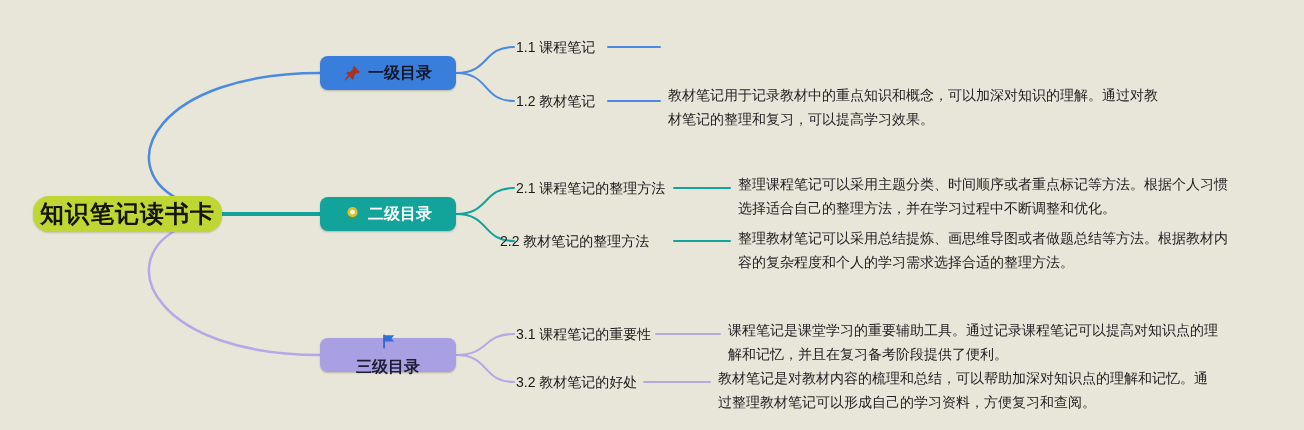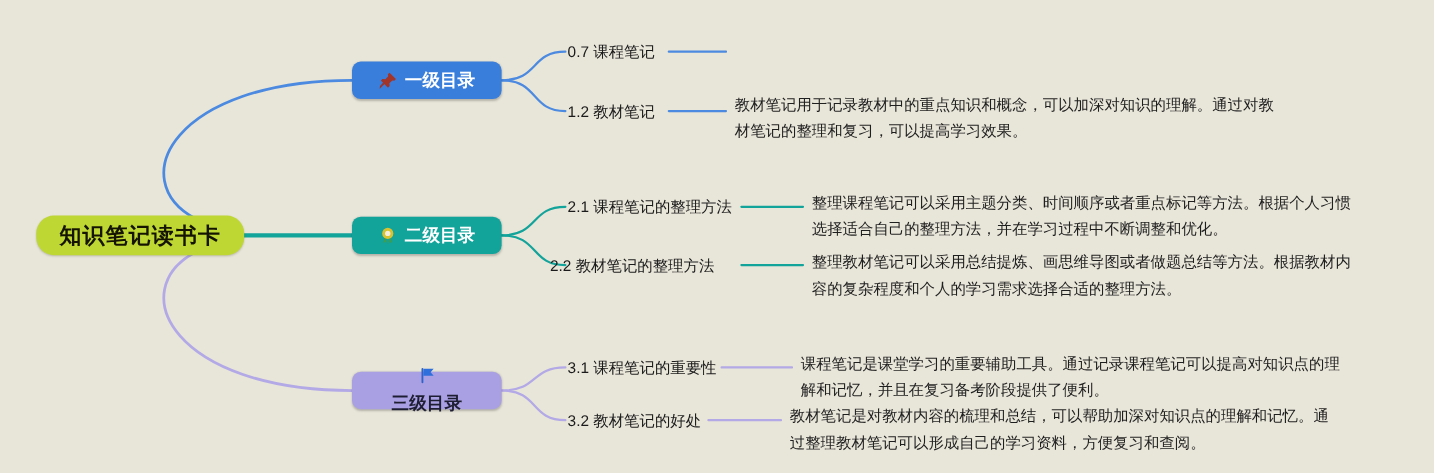--- a/index.html
+++ b/index.html
@@ -18,21 +18,21 @@
     position: absolute;
     display: flex;
     align-items: center;
     justify-content: center;
     z-index: 2;
   }
   .root-node {
     left: 33px; top: 196px;
     width: 189px; height: 36px;
     border-radius: 16px;
-    font-size: 20px;
+    font-size: 24px;
     font-weight: 700;
     letter-spacing: 1px;
     box-shadow: 0 1px 2px rgba(0,0,0,0.18);
   }
   .branch-node {
     width: 136px; height: 34px;
     border-radius: 8px;
     font-size: 16px;
     font-weight: 700;
     gap: 7px;
@@ -81,21 +81,21 @@
     <path d="M 608 47 H 660" fill="none" stroke-width="2" stroke-linecap="round" stroke="#4b8ae0"></path>
     <path d="M 608 101 H 660" fill="none" stroke-width="2" stroke-linecap="round" stroke="#4b8ae0"></path>
     <path d="M 674 188 H 730" fill="none" stroke-width="2" stroke-linecap="round" stroke="#12a39a"></path>
     <path d="M 674 241 H 730" fill="none" stroke-width="2" stroke-linecap="round" stroke="#12a39a"></path>
     <path d="M 656 334 H 720" fill="none" stroke-width="2" stroke-linecap="round" stroke="#b2a9e6"></path>
     <path d="M 644 382 H 710" fill="none" stroke-width="2" stroke-linecap="round" stroke="#b2a9e6"></path>
   </svg>
 
   <div class="node root-node" style="background-color: rgb(191, 215, 51); color: rgb(20, 20, 0);">知识笔记读书卡</div>
 
-  <div class="node branch-node branch-1" style="background-color: rgb(58, 126, 219); color: #ffffff;">
+  <div class="node branch-node branch-1" style="background-color: rgb(58, 126, 219); color: #0f172a;">
     <span class="icon">
       <svg viewBox="0 0 16 16">
         <path d="M9.5 1 L15 6.5 L13.6 7.9 L11.9 7.6 L9.4 10.1 L9.6 12.5 L8.2 13.9 L2.1 7.8 L3.5 6.4 L5.9 6.6 L8.4 4.1 L8.1 2.4 Z" fill="#a23428"></path>
         <path d="M5.2 10.8 L1 15 L1.4 12.4 L4 9.6 Z" fill="#a23428"></path>
       </svg>
     </span>
     <span>一级目录</span>
   </div>
 
   <div class="node branch-node branch-2" style="background-color: rgb(18, 163, 154); color: rgb(255, 255, 255);">
@@ -113,21 +113,21 @@
   <div class="node branch-node branch-3" style="background-color: rgb(169, 160, 227); color: rgb(30, 30, 50);">
     <span class="icon">
       <svg viewBox="0 0 16 16">
         <rect x="3" y="1.5" width="1.6" height="13" rx="0.8" fill="#2f62c9"></rect>
         <path d="M4.6 2.2 H 13.4 L 10.8 5.1 L 13.4 8 H 4.6 Z" fill="#2f6fdb"></path>
       </svg>
     </span>
     <span>三级目录</span>
   </div>
 
-  <div class="child-label" style="left:516px;top:37px;">0.7 课程笔记</div>
+  <div class="child-label" style="left:516px;top:37px;">1.1 课程笔记</div>
   <div class="child-label" style="left:516px;top:91px;">1.2 教材笔记</div>
   <div class="child-label" style="left:516px;top:178px;">2.1 课程笔记的整理方法</div>
   <div class="child-label" style="left:500px;top:231px;">2.2 教材笔记的整理方法</div>
   <div class="child-label" style="left:516px;top:324px;">3.1 课程笔记的重要性</div>
   <div class="child-label" style="left:516px;top:372px;">3.2 教材笔记的好处</div>
 
   <div class="desc" style="left:738px;top:172px;">整理课程笔记可以采用主题分类、时间顺序或者重点标记等方法。根据个人习惯
 选择适合自己的整理方法，并在学习过程中不断调整和优化。</div>
   <div class="desc" style="left:668px;top:83px;">教材笔记用于记录教材中的重点知识和概念，可以加深对知识的理解。通过对教
 材笔记的整理和复习，可以提高学习效果。</div>

